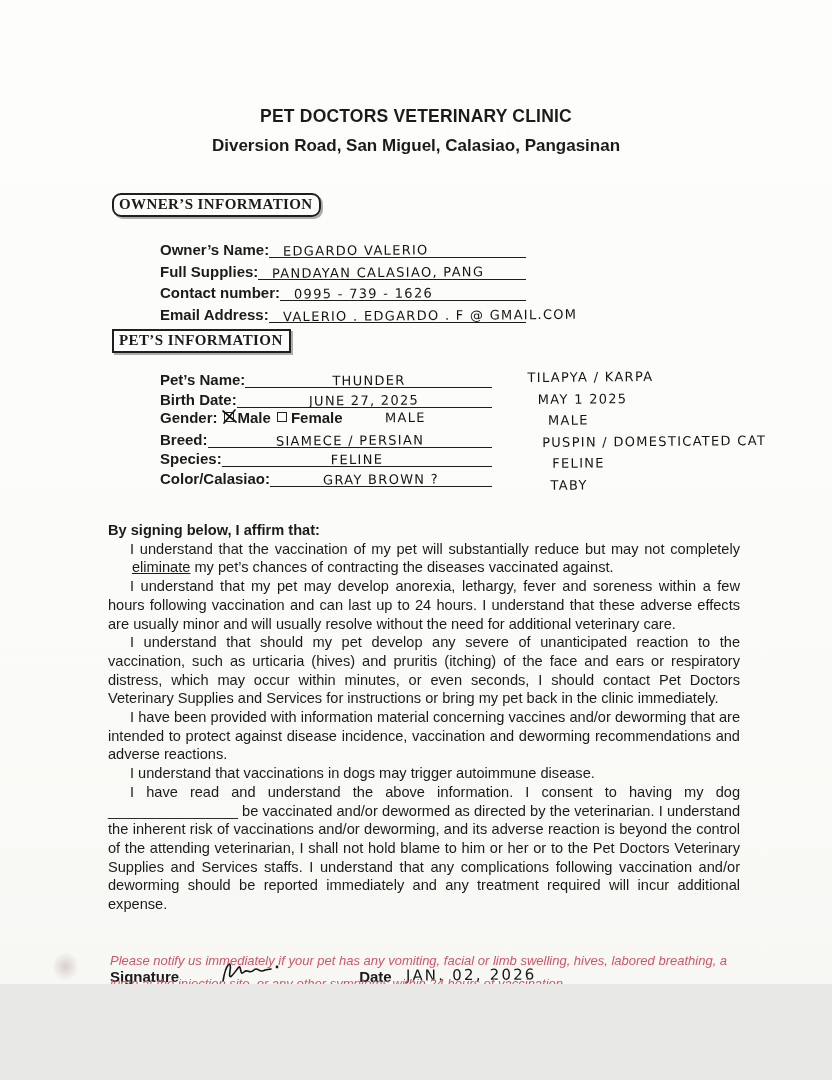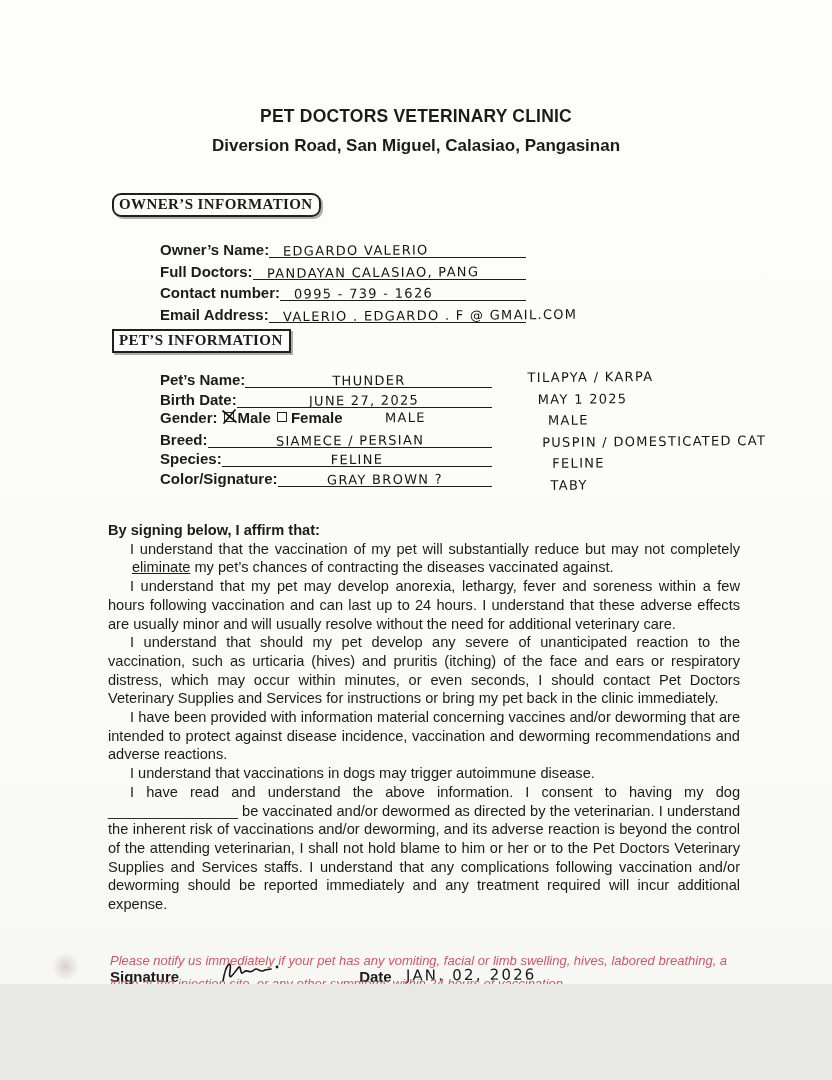--- a/index.html
+++ b/index.html
@@ -85,21 +85,21 @@
   <div class="section-box owner-box">OWNER’S INFORMATION</div>
 
   <div class="fields owner-fields">
     <div class="frow">
       <span class="flabel">Owner’s Name:</span>
       <span class="fline">
         <span class="hw">EDGARDO VALERIO</span>
       </span>
     </div>
     <div class="frow">
-      <span class="flabel">Full Doctors:</span>
+      <span class="flabel">Full Supplies:</span>
       <span class="fline">
         <span class="hw">PANDAYAN CALASIAO, PANG</span>
       </span>
     </div>
     <div class="frow">
       <span class="flabel">Contact number:</span>
       <span class="fline">
         <span class="hw">0995 - 739 - 1626</span>
       </span>
     </div>
@@ -148,21 +148,21 @@
         <span class="hw">SIAMECE / PERSIAN</span>
       </span>
     </div>
     <div class="frow">
       <span class="flabel">Species:</span>
       <span class="fline">
         <span class="hw">FELINE</span>
       </span>
     </div>
     <div class="frow">
-      <span class="flabel">Color/Signature:</span>
+      <span class="flabel">Color/Calasiao:</span>
       <span class="fline">
         <span class="hw">GRAY BROWN ?</span>
       </span>
     </div>
   </div>
 
   <ul class="margin-notes hw">
     <li>TILAPYA / KARPA</li>
     <li>MAY 1 2025</li>
     <li>MALE</li>

